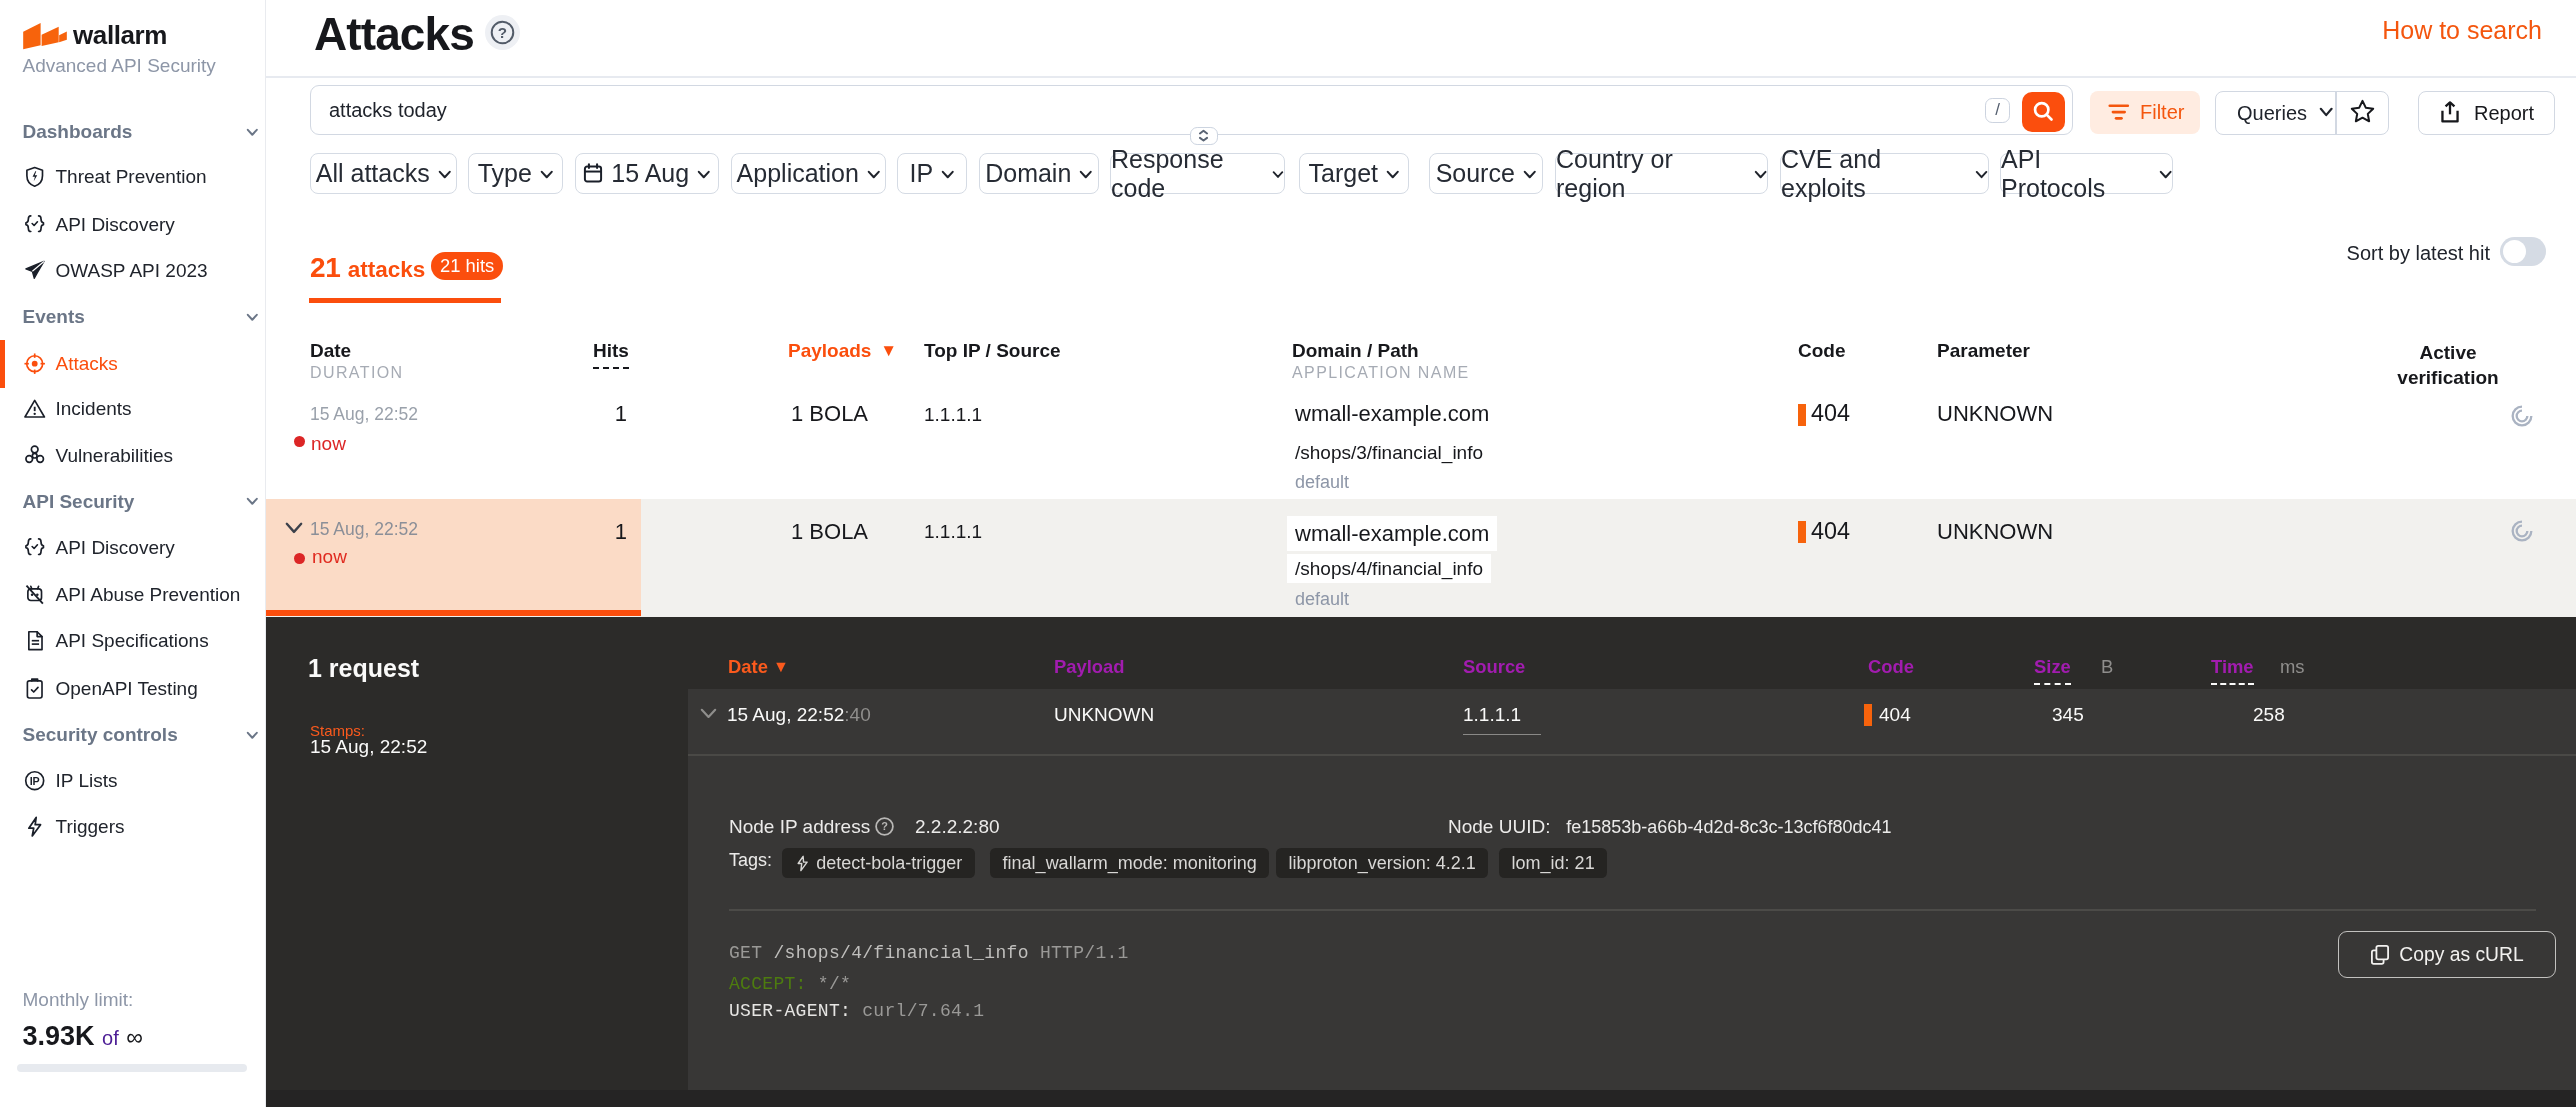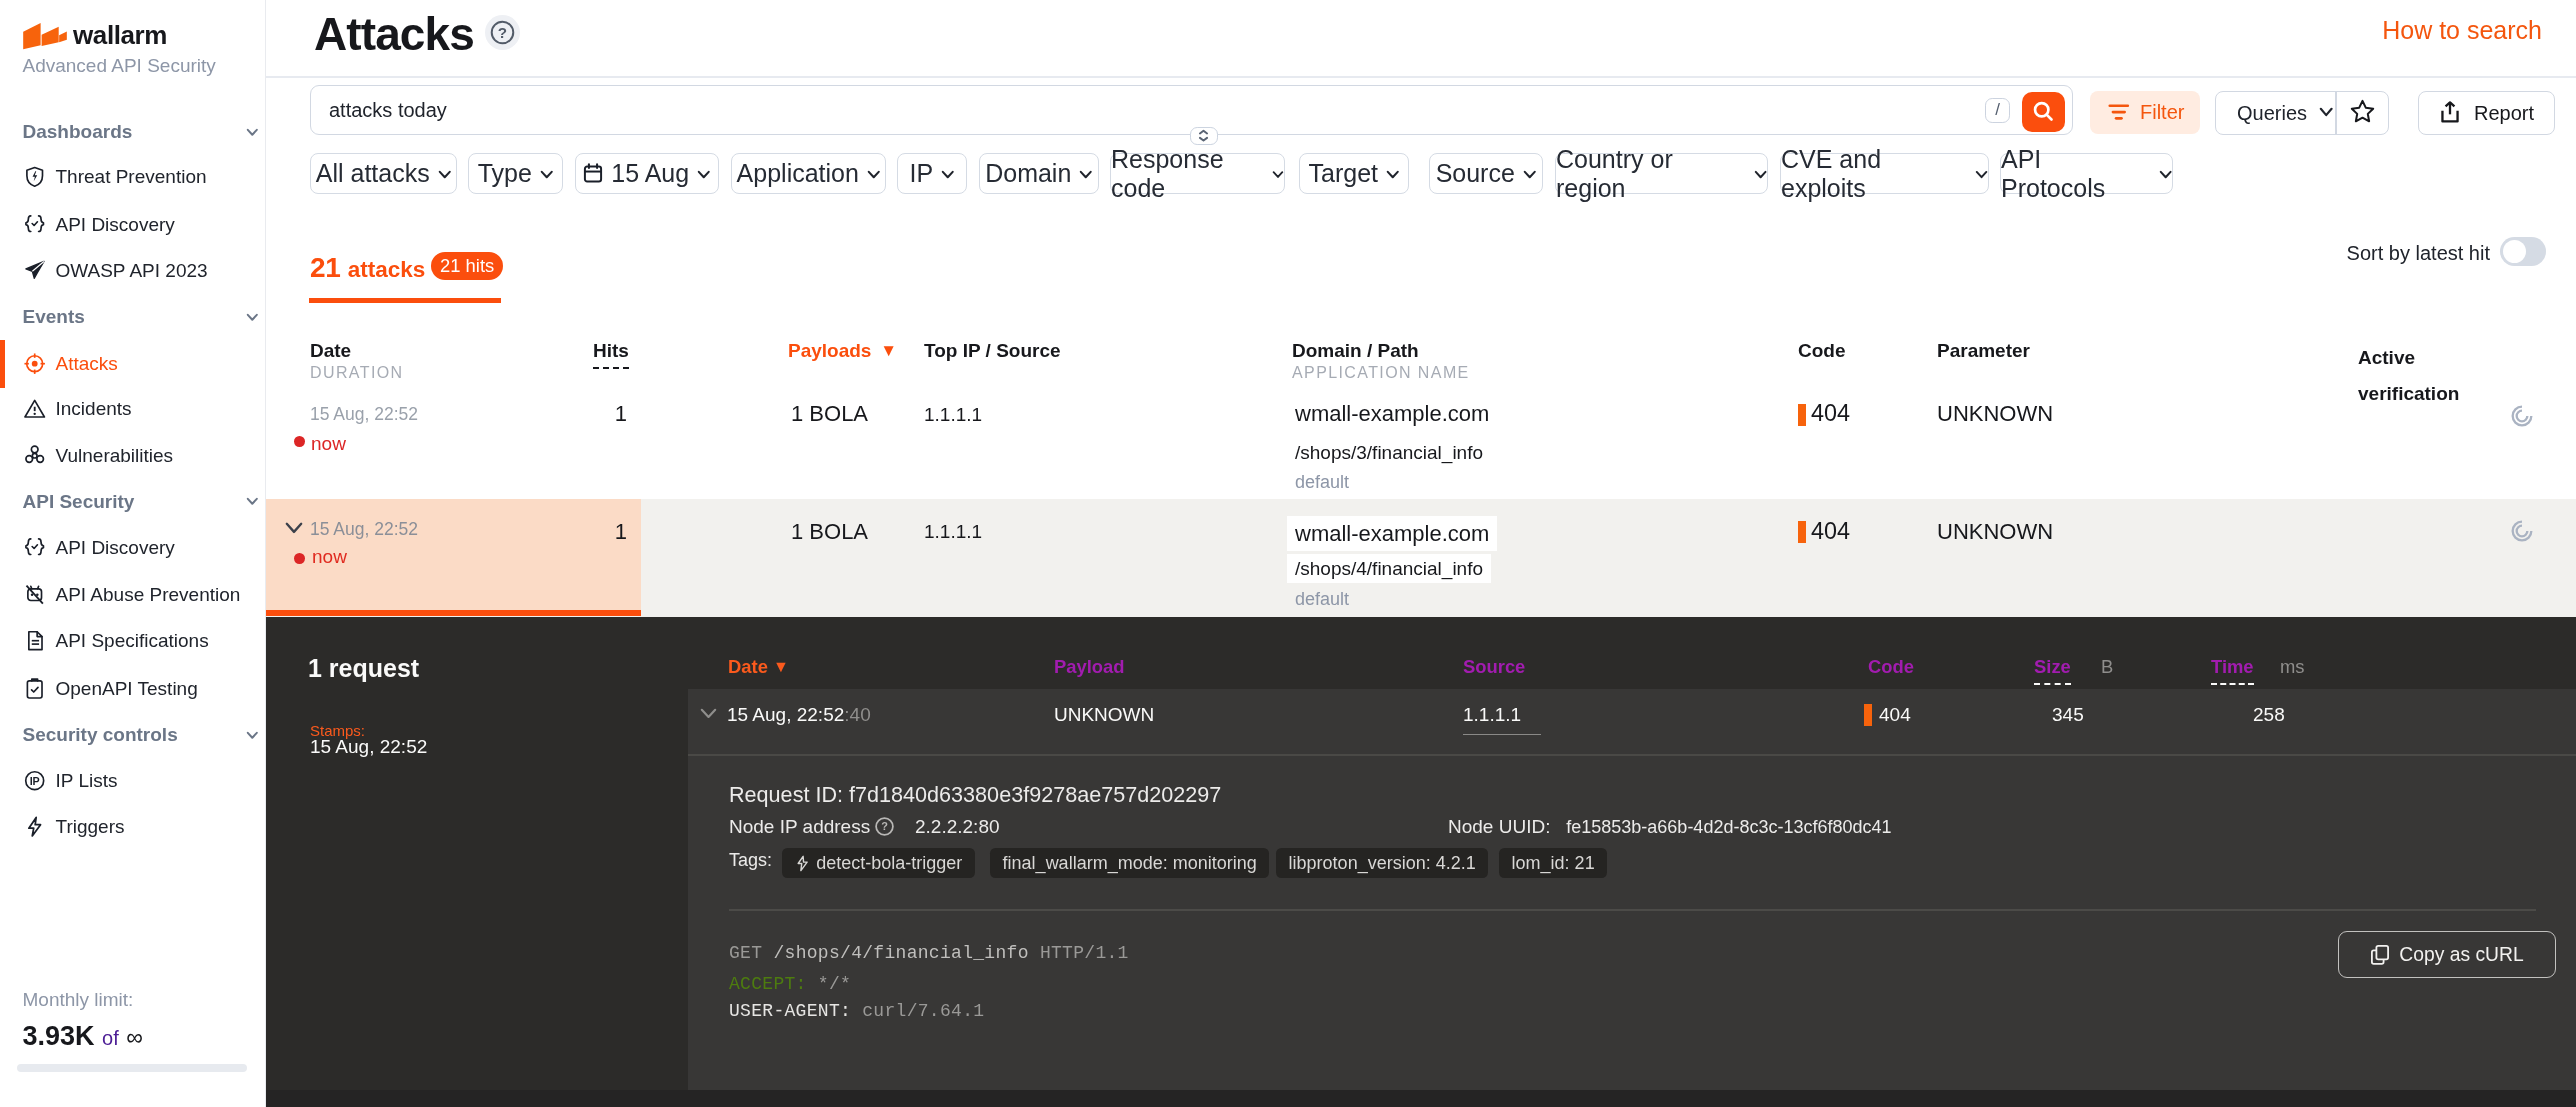--- a/index.html
+++ b/index.html
@@ -229,21 +229,21 @@
       <div class="abs" style="left:2.7px;top:2.7px;width:23.4px;height:23.4px;background:#fff;border-radius:50%;"></div>
     </div>
 
 <div class="abs th" style="left:310px;">Date</div>
 <div class="abs th" style="left:593px;border-bottom:2.2px dashed #17181c;padding-bottom:5.4px;">Hits</div>
 <div class="abs th" style="left:788px;color:#fb4e0d;">Payloads <span style="font-size:17px;vertical-align:0.9px;margin-left:3.6px;">▼</span></div>
 <div class="abs th" style="left:924px;">Top IP / Source</div>
 <div class="abs th" style="left:1292px;">Domain / Path</div>
 <div class="abs th" style="left:1798px;">Code</div>
 <div class="abs th" style="left:1937px;">Parameter</div>
-<div class="abs th" style="left:2358px;width:180px;text-align:left;line-height:36px;">Active<br>verification</div>
+<div class="abs th" style="left:2358px;width:180px;text-align:center;line-height:25px;">Active<br>verification</div>
 <div class="abs subh" style="left:310px;">DURATION</div>
 <div class="abs subh" style="left:1292px;">APPLICATION NAME</div>
 
 <div class="abs" style="left:310px;top:404px;font-size:17.5px;color:#9aa1ab;">15 Aug, 22:52</div>
 <div class="abs" style="left:294px;top:436px;width:10.8px;height:10.8px;border-radius:50%;background:#dc2626;"></div>
 <div class="abs" style="left:311px;top:433px;font-size:19px;color:#dc2626;">now</div>
 <div class="abs rcell" style="left:539px;width:88px;text-align:right;">1</div>
 <div class="abs rcell" style="left:791px;">1 BOLA</div>
 <div class="abs rcell" style="left:924px;font-size:19px;top:404px;">1.1.1.1</div>
 <div class="abs" style="left:1295px;top:401px;font-size:22px;color:#17181c;">wmall-example.com</div>
@@ -302,21 +302,20 @@
       <polyline points="2,2 9.5,10 17,2" fill="none" stroke="#8f8e8c" stroke-width="2.4" stroke-linecap="round" stroke-linejoin="round"></polyline>
     </svg>
 <div class="abs drow" style="left:727px;">15 Aug, 22:52<span style="color:#8f8e8c;">:40</span></div>
 <div class="abs drow" style="left:1054px;">UNKNOWN</div>
 <div class="abs drow" style="left:1463px;border-bottom:1.8px solid #8a8987;padding-bottom:8px;padding-right:20px;">1.1.1.1</div>
 <div class="abs" style="left:1864px;top:704px;width:8px;height:21.6px;background:#f7630c;"></div>
 <div class="abs drow" style="left:1879px;">404</div>
 <div class="abs drow" style="left:2052px;">345</div>
 <div class="abs drow" style="left:2253px;">258</div>
 
-<div class="abs dtx" style="left:729px;top:782px;font-size:21.6px;">Request ID: f7d1840d63380e3f9278ae757d202297</div>
 <div class="abs dtx" style="left:729px;top:816px;font-size:19px;">Node IP address</div>
 <svg class="abs" style="left:875px;top:817px;" width="19" height="19" viewBox="0 0 26 26">
       <circle cx="13" cy="13" r="11.5" fill="none" stroke="#b8b7b5" stroke-width="2.4"></circle>
       <text x="13" y="18" font-size="15" font-weight="bold" fill="#b8b7b5" text-anchor="middle" font-family="Liberation Sans">?</text>
     </svg>
 <div class="abs dtx" style="left:915px;top:816px;font-size:19px;">2.2.2.2:80</div>
 <div class="abs dtx" style="left:1448px;top:816px;font-size:19px;">Node UUID:&nbsp;&nbsp;&nbsp;<span style="font-size:18px;">fe15853b-a66b-4d2d-8c3c-13cf6f80dc41</span></div>
 <div class="abs dtx" style="left:729px;top:850px;font-size:18px;">Tags:</div>
 <div class="abs tag" style="left:782px;"><svg width="15.3" height="17" viewBox="0 0 17 19" style="margin-right:6.3px;">
         <path d="M9 1.5 L3.5 9.5 H7.5 L6.5 17.5 L13.5 8 H9.5 Z" fill="none" stroke="#d8d7d5" stroke-width="1.6" stroke-linejoin="round"></path>

